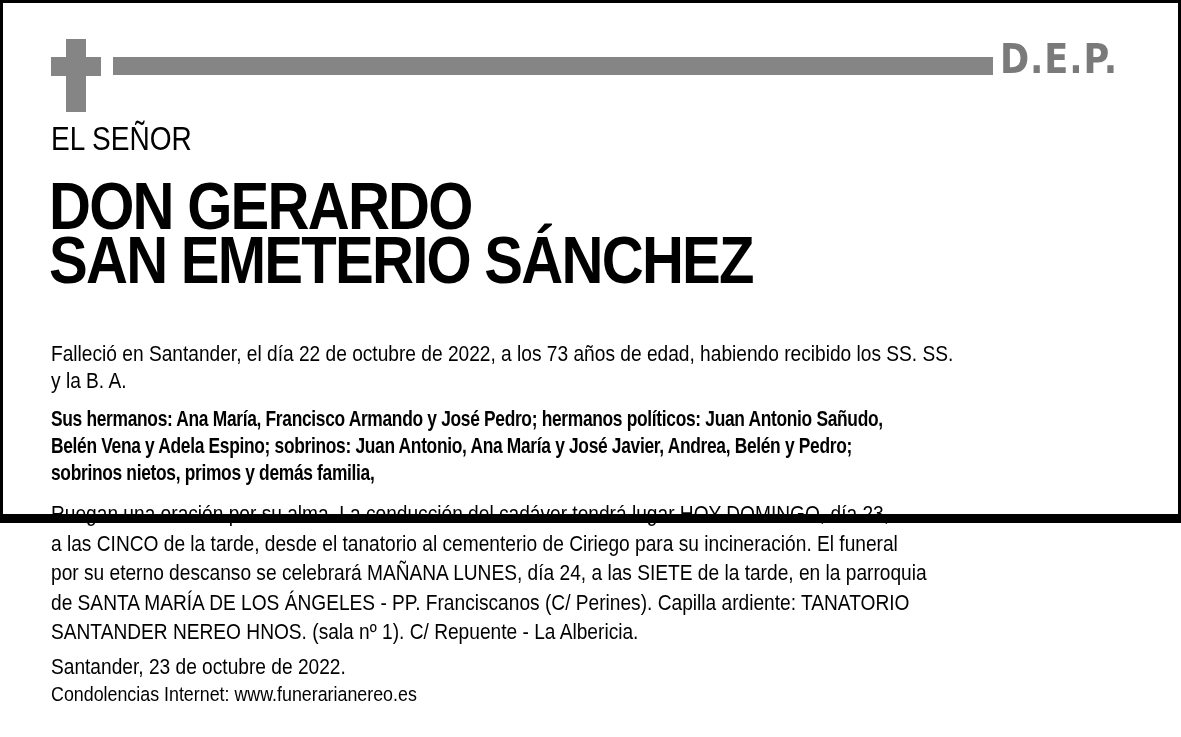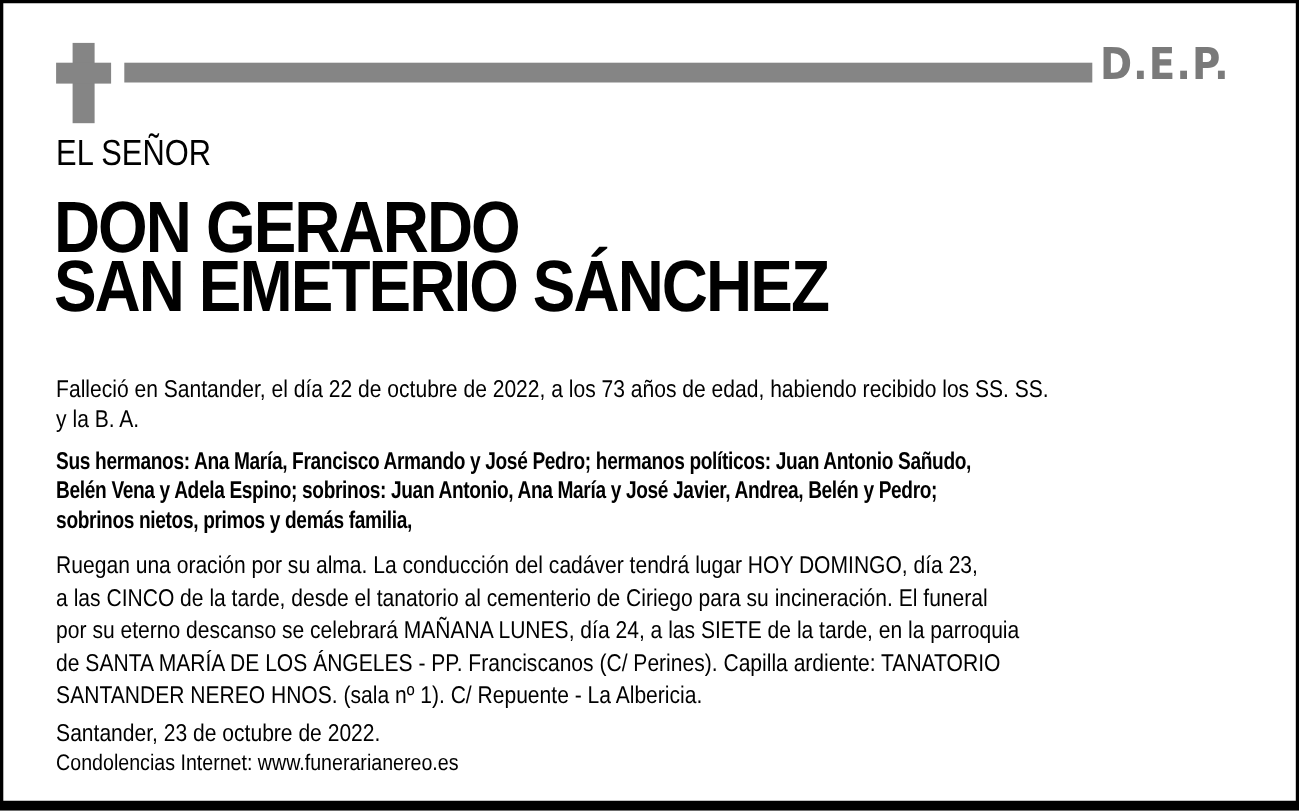--- a/index.html
+++ b/index.html
@@ -1,17 +1,17 @@
 <!DOCTYPE html>
 <html><head>
 <meta charset="utf-8">
 <style>
   html, body { margin: 0; padding: 0; background: #ffffff; }
   body { width: 1181px; height: 737px; position: relative; overflow: hidden; font-family: "Liberation Sans", "DejaVu Sans", sans-serif; color: #000; }
-  .frame { position: absolute; left: 0; top: 0; width: 1181px; height: 737px; box-sizing: border-box; border-left: 3px solid #000; border-top: 3px solid #000; border-right: 3px solid #000; border-bottom: 9px solid #000; background: #fff; }
+  .frame { position: absolute; left: 0; top: 0; width: 1181px; height: 523px; box-sizing: border-box; border-left: 3px solid #000; border-top: 3px solid #000; border-right: 3px solid #000; border-bottom: 9px solid #000; background: #fff; }
   .cross-v { position: absolute; left: 63px; top: 36px; width: 20px; height: 73px; background: #858585; }
   .cross-h { position: absolute; left: 48px; top: 54px; width: 50px; height: 19px; background: #858585; }
   .rule { position: absolute; left: 110px; top: 54px; width: 880px; height: 18px; background: #858585; }
   .dep { position: absolute; left: 997px; top: 32px; font-size: 40px; font-weight: bold; color: #7a7a7a; letter-spacing: 1px; line-height: 48px; font-family: "DejaVu Sans", sans-serif; transform: scaleX(0.88); transform-origin: left top; }
   .senor { position: absolute; left: 48px; top: 115px; font-size: 33px; line-height: 42px; transform: scaleX(0.85); transform-origin: left top; white-space: nowrap; }
   .name { position: absolute; left: 46px; font-size: 66px; font-weight: bold; line-height: 72px; letter-spacing: -2px; white-space: nowrap; transform: scaleX(0.88); transform-origin: left top; }
   .name1 { top: 167px; }
   .name2 { top: 221px; }
   .p { position: absolute; left: 48px; font-size: 22px; line-height: 27px; white-space: nowrap; transform-origin: left top; }
   .p div { white-space: nowrap; }

